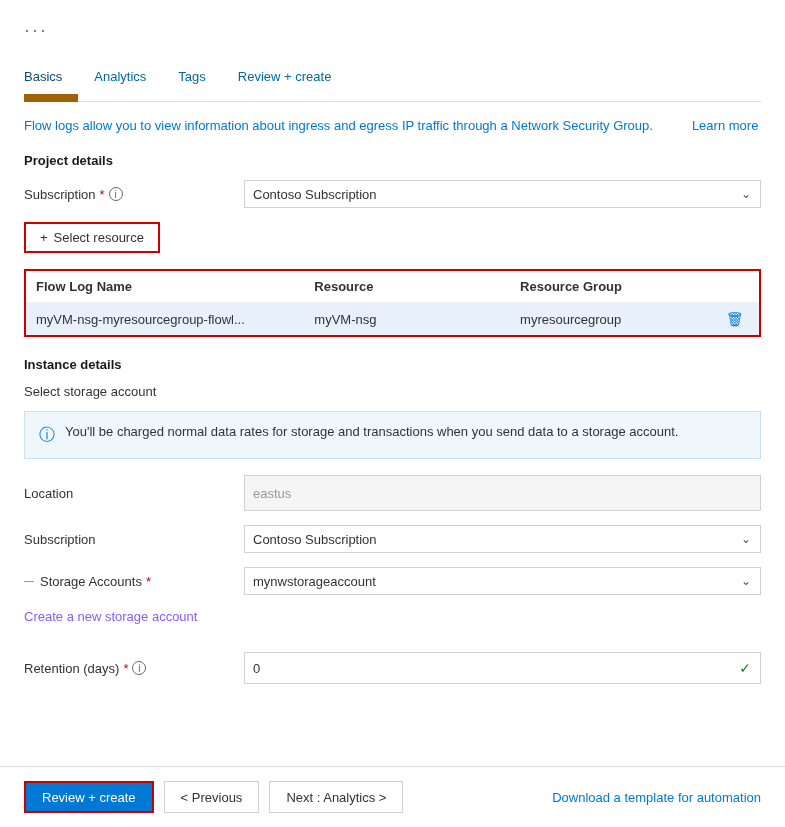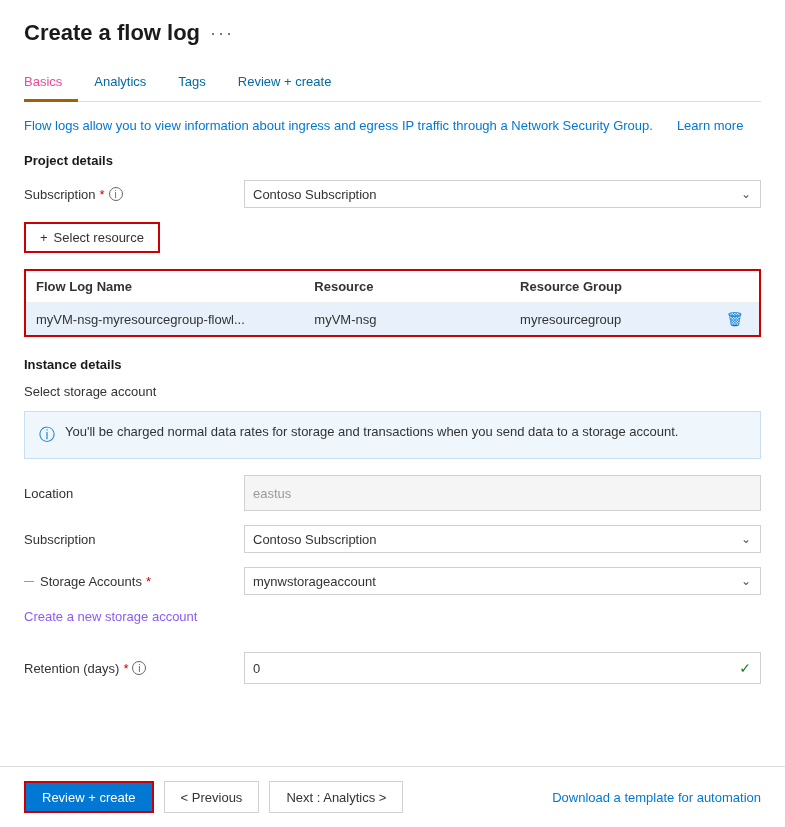--- a/index.html
+++ b/index.html
@@ -40,32 +40,32 @@
     .tab {
       padding: 8px 16px 10px 0;
       margin-right: 16px;
       cursor: pointer;
       color: #0369a1;
       font-size: 13px;
       border-bottom: 2px solid transparent;
       margin-bottom: -1px;
     }
     .tab.active {
-      color: #ec4899;
-      border-bottom: 3px solid #a16207;
+      color: #0c4a6e;
+      border-bottom: 8px solid #a16207;
       font-weight: 500;
     }
     
     .info-bar {
       color: #0078d4;
       font-size: 13px;
       margin-bottom: 20px;
       display: flex;
       align-items: baseline;
-      gap: 4px;
+      gap: 19px;
       flex-wrap: wrap;
     }
     .info-bar a {
       color: #0078d4;
       text-decoration: none;
       margin-left: 20px;
     }
     
     .section-title {
       font-size: 13px;
@@ -297,21 +297,20 @@
       margin-left: 8px;
     }
     .spacer { flex: 1; }
   </style>
 </head>
 <body>
 
 <div class="page-container">
   
   <div class="page-title-row">
-    <h1 class="page-title">Create a flow log</h1>
     <span class="page-title-ellipsis">···</span>
   </div>
 
   
   <div class="tabs">
     <div class="tab active">Basics</div>
     <div class="tab">Analytics</div>
     <div class="tab">Tags</div>
     <div class="tab">Review + create</div>
   </div>

